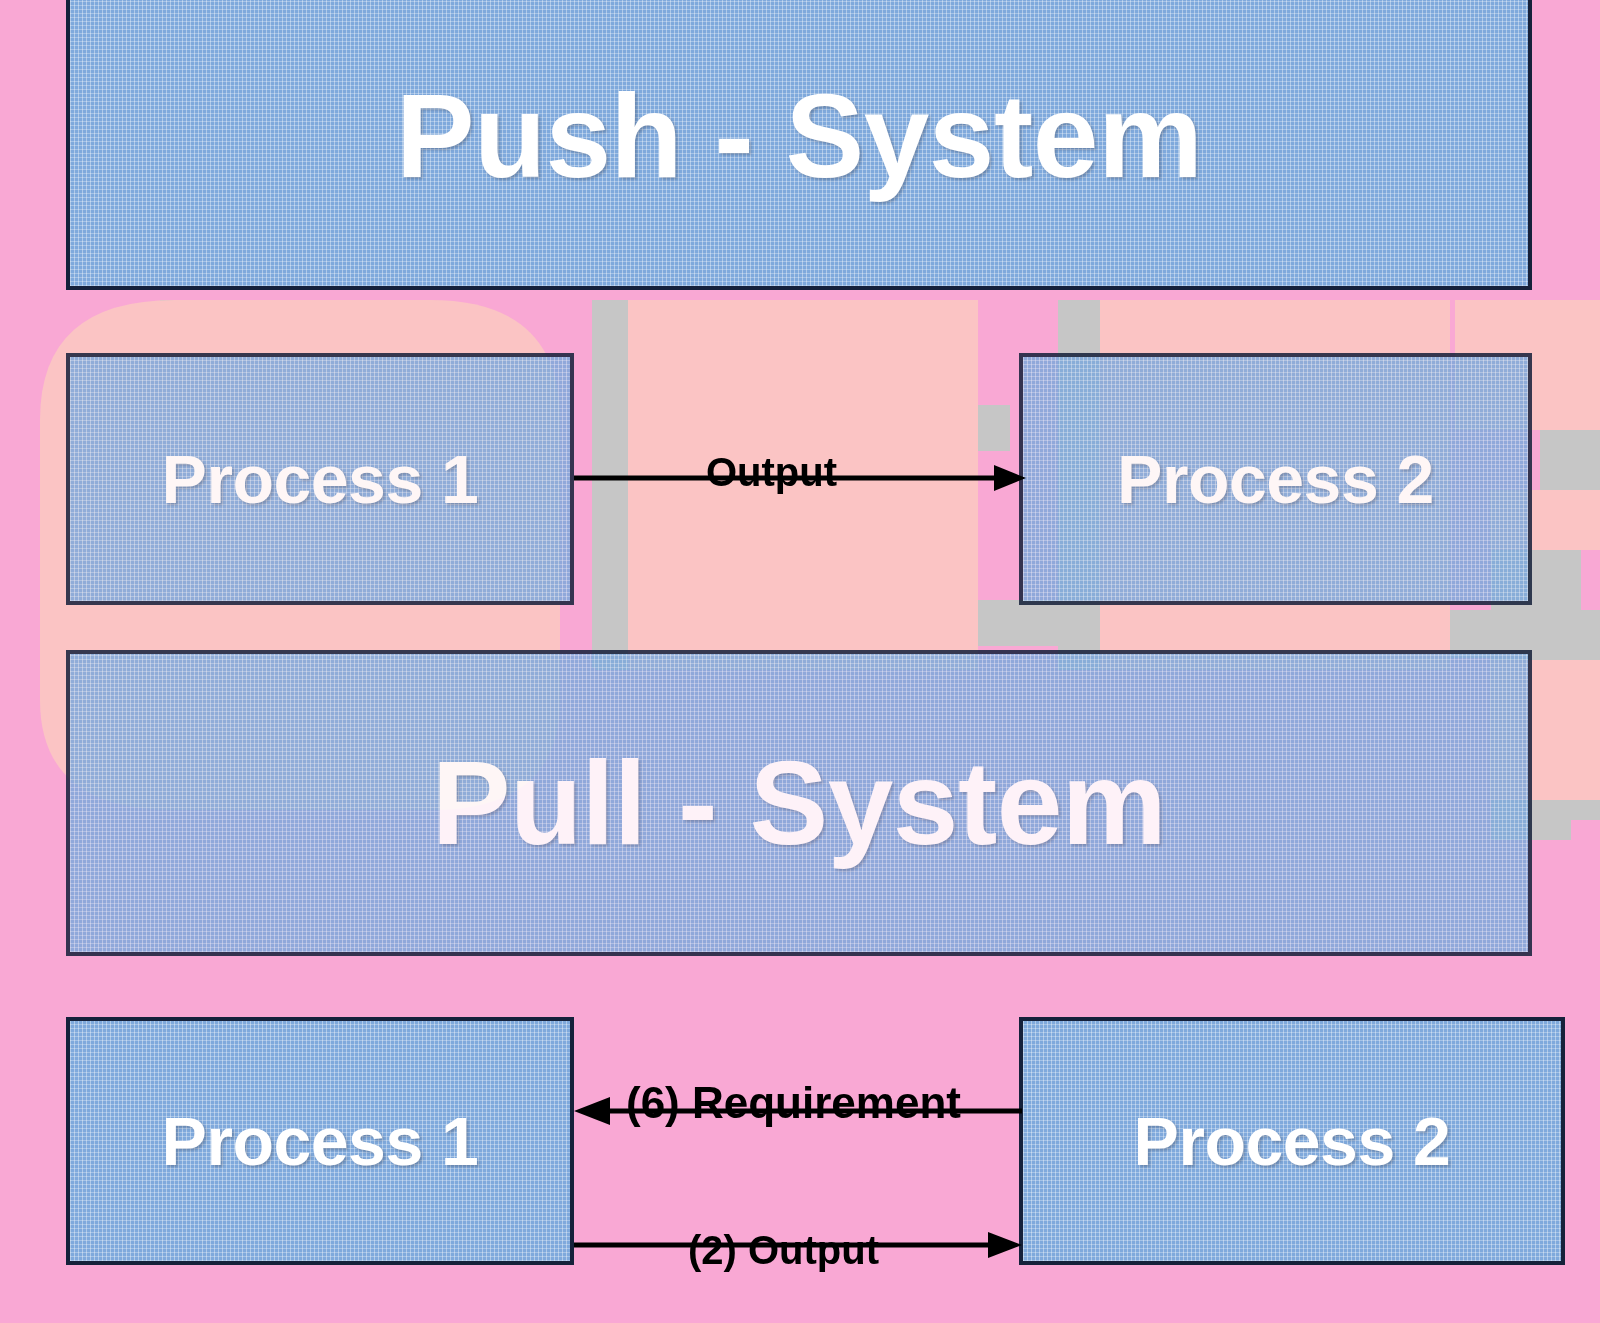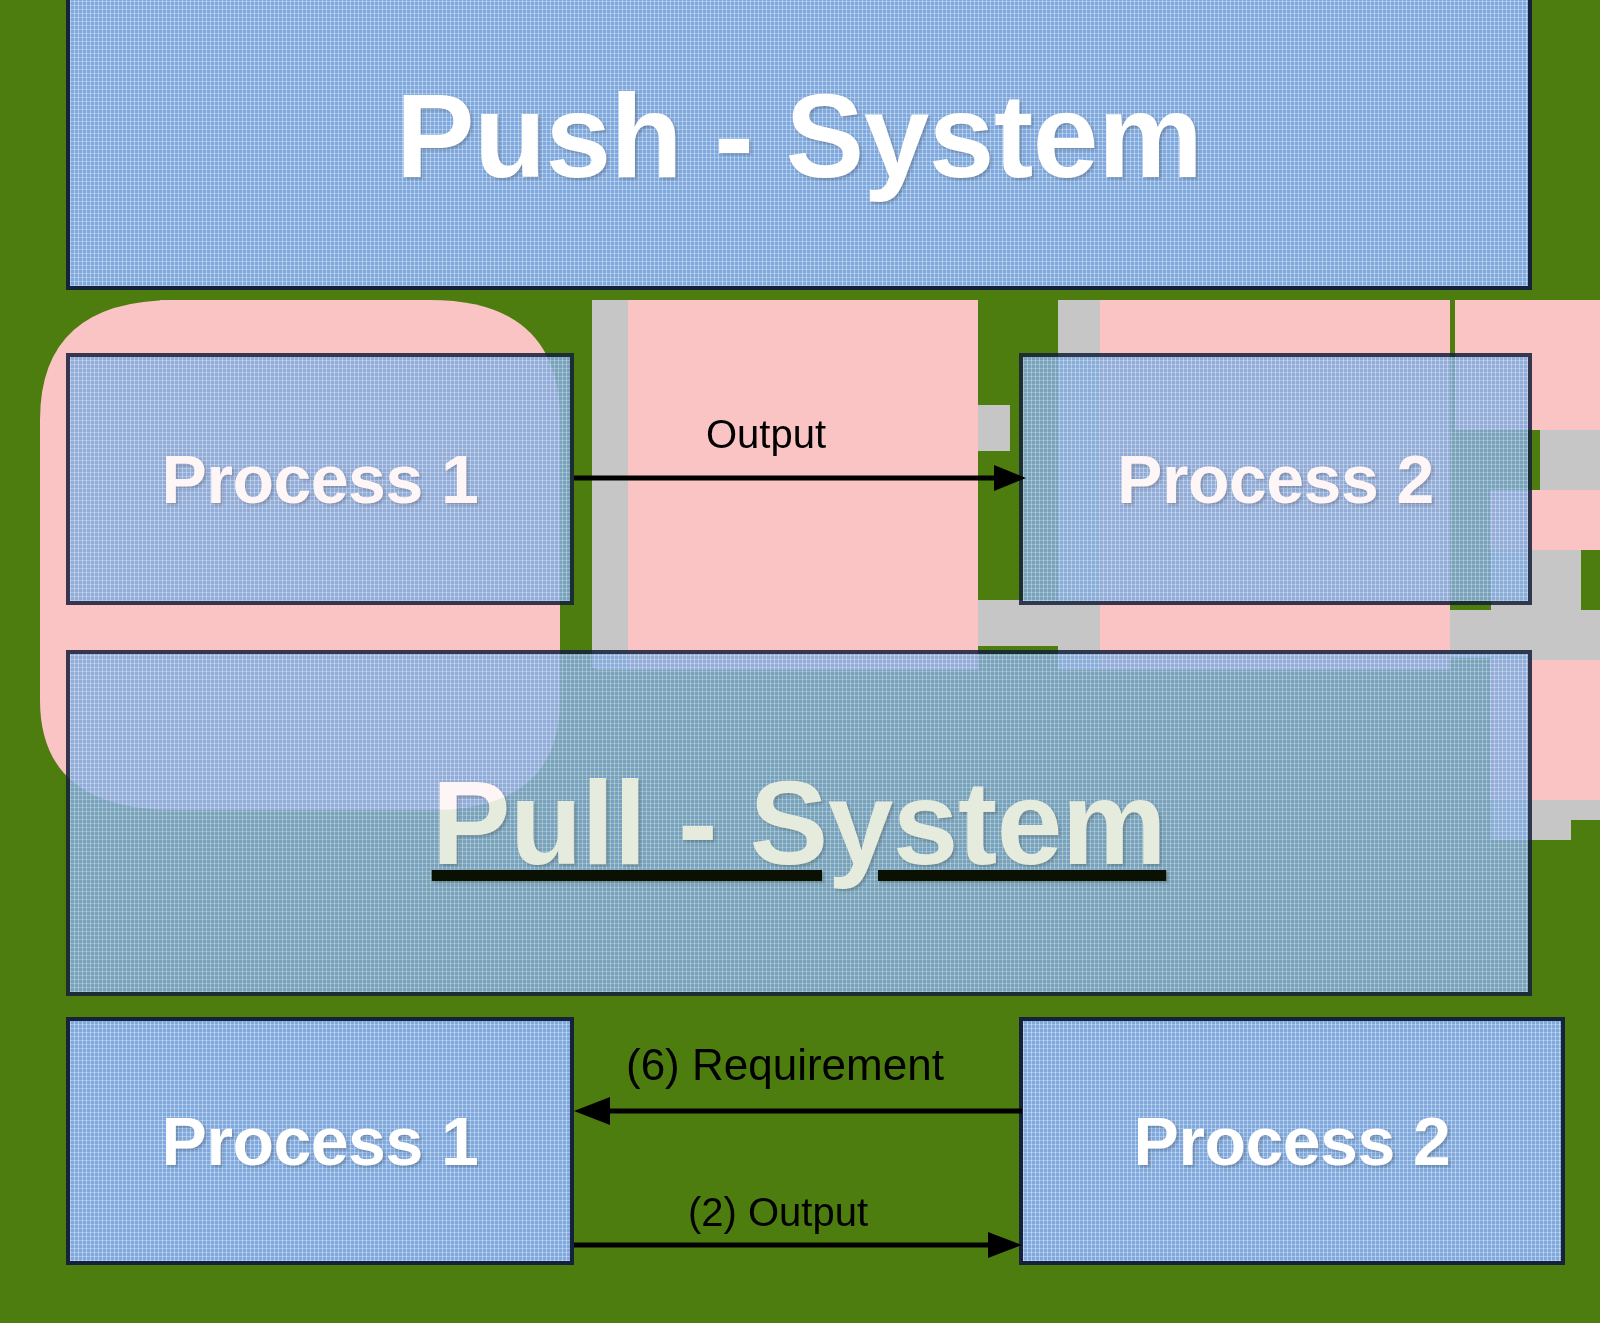--- a/index.html
+++ b/index.html
@@ -4,21 +4,21 @@
 <style>
   html, body {
     margin: 0;
     padding: 0;
     background: #ffffff;
   }
   #stage {
     position: relative;
     width: 1600px;
     height: 1323px;
-    background: #4d7c0f;
+    background: #f9a8d4;
     overflow: hidden;
     font-family: "Liberation Sans", sans-serif;
   }
 
   
   #watermark {
     position: absolute;
     left: 0; top: 0;
     width: 1600px; height: 1323px;
     pointer-events: none;
@@ -56,34 +56,35 @@
     text-shadow: 2px 2px 3px rgba(60,70,90,0.35);
   }
 
   .banner-text { font-size: 118px; }
   .box-text    { font-size: 68px; }
 
   
   #push-banner   { left: 66px;  top: -18px;   width: 1466px; height: 308px; }
   #push-p1       { left: 66px;  top: 353px;   width: 508px;  height: 252px; }
   #push-p2       { left: 1019px;top: 353px;   width: 513px;  height: 252px; }
-  #pull-banner   { left: 66px;  top: 650px;   width: 1466px; height: 346px; text-decoration: underline; }
+  #pull-banner   { left: 66px;  top: 650px;   width: 1466px; height: 306px; }
   #pull-p1       { left: 66px;  top: 1017px;  width: 508px;  height: 248px; }
   #pull-p2       { left: 1019px;top: 1017px;  width: 546px;  height: 248px; }
 
   
   .conn { position: absolute; }
   .conn svg { display: block; overflow: visible; }
 
   .conn-label {
     position: absolute;
     color: #000000;
-    font-weight: 400;
+    font-weight: 700;
     white-space: nowrap;
     line-height: 1;
+    margin-top: 38px;
   }
   #label-output       { left: 706px;  top: 414px;  font-size: 40px; }
   #label-requirement  { left: 626px;  top: 1043px; font-size: 44px; }
   #label-output2      { left: 688px;  top: 1192px; font-size: 40px; }
 </style>
 </head>
 <body>
 
 <div id="stage">
 

